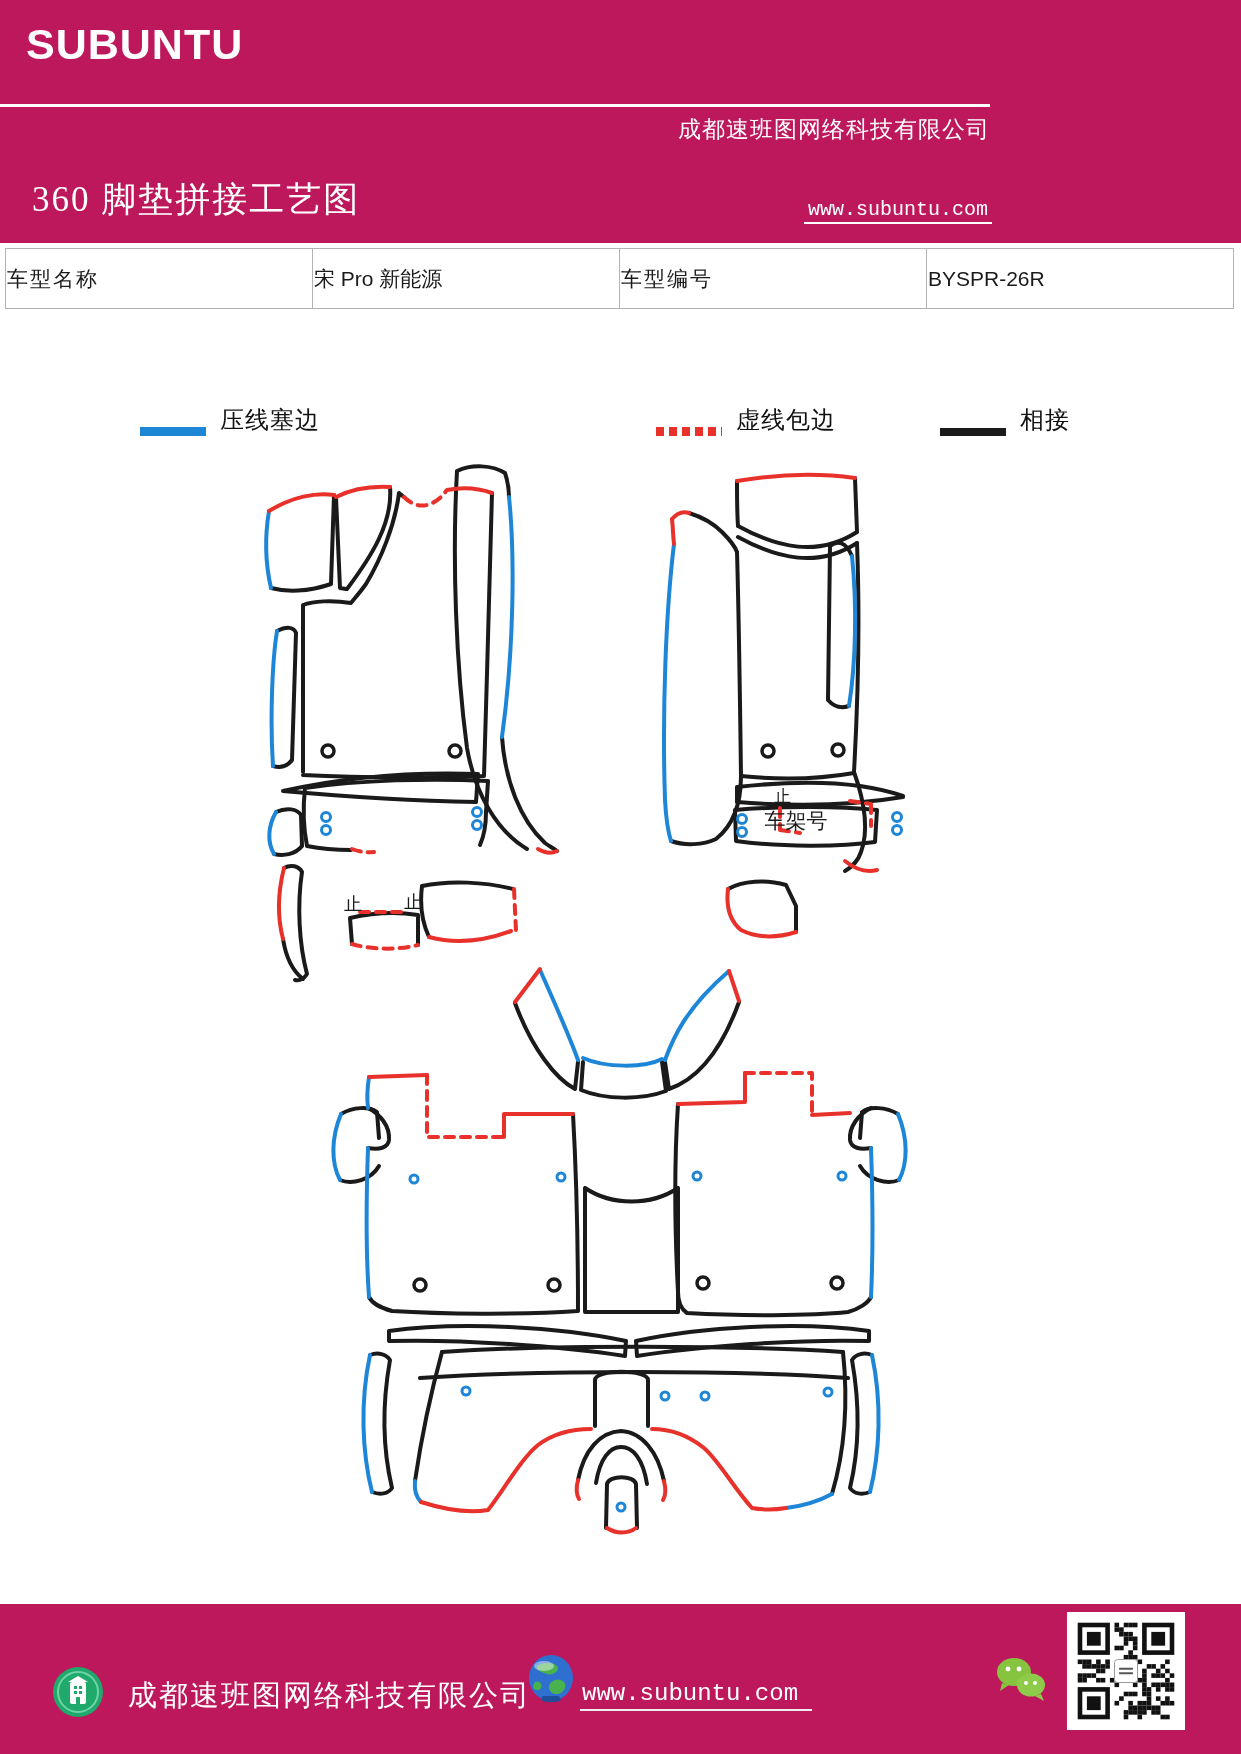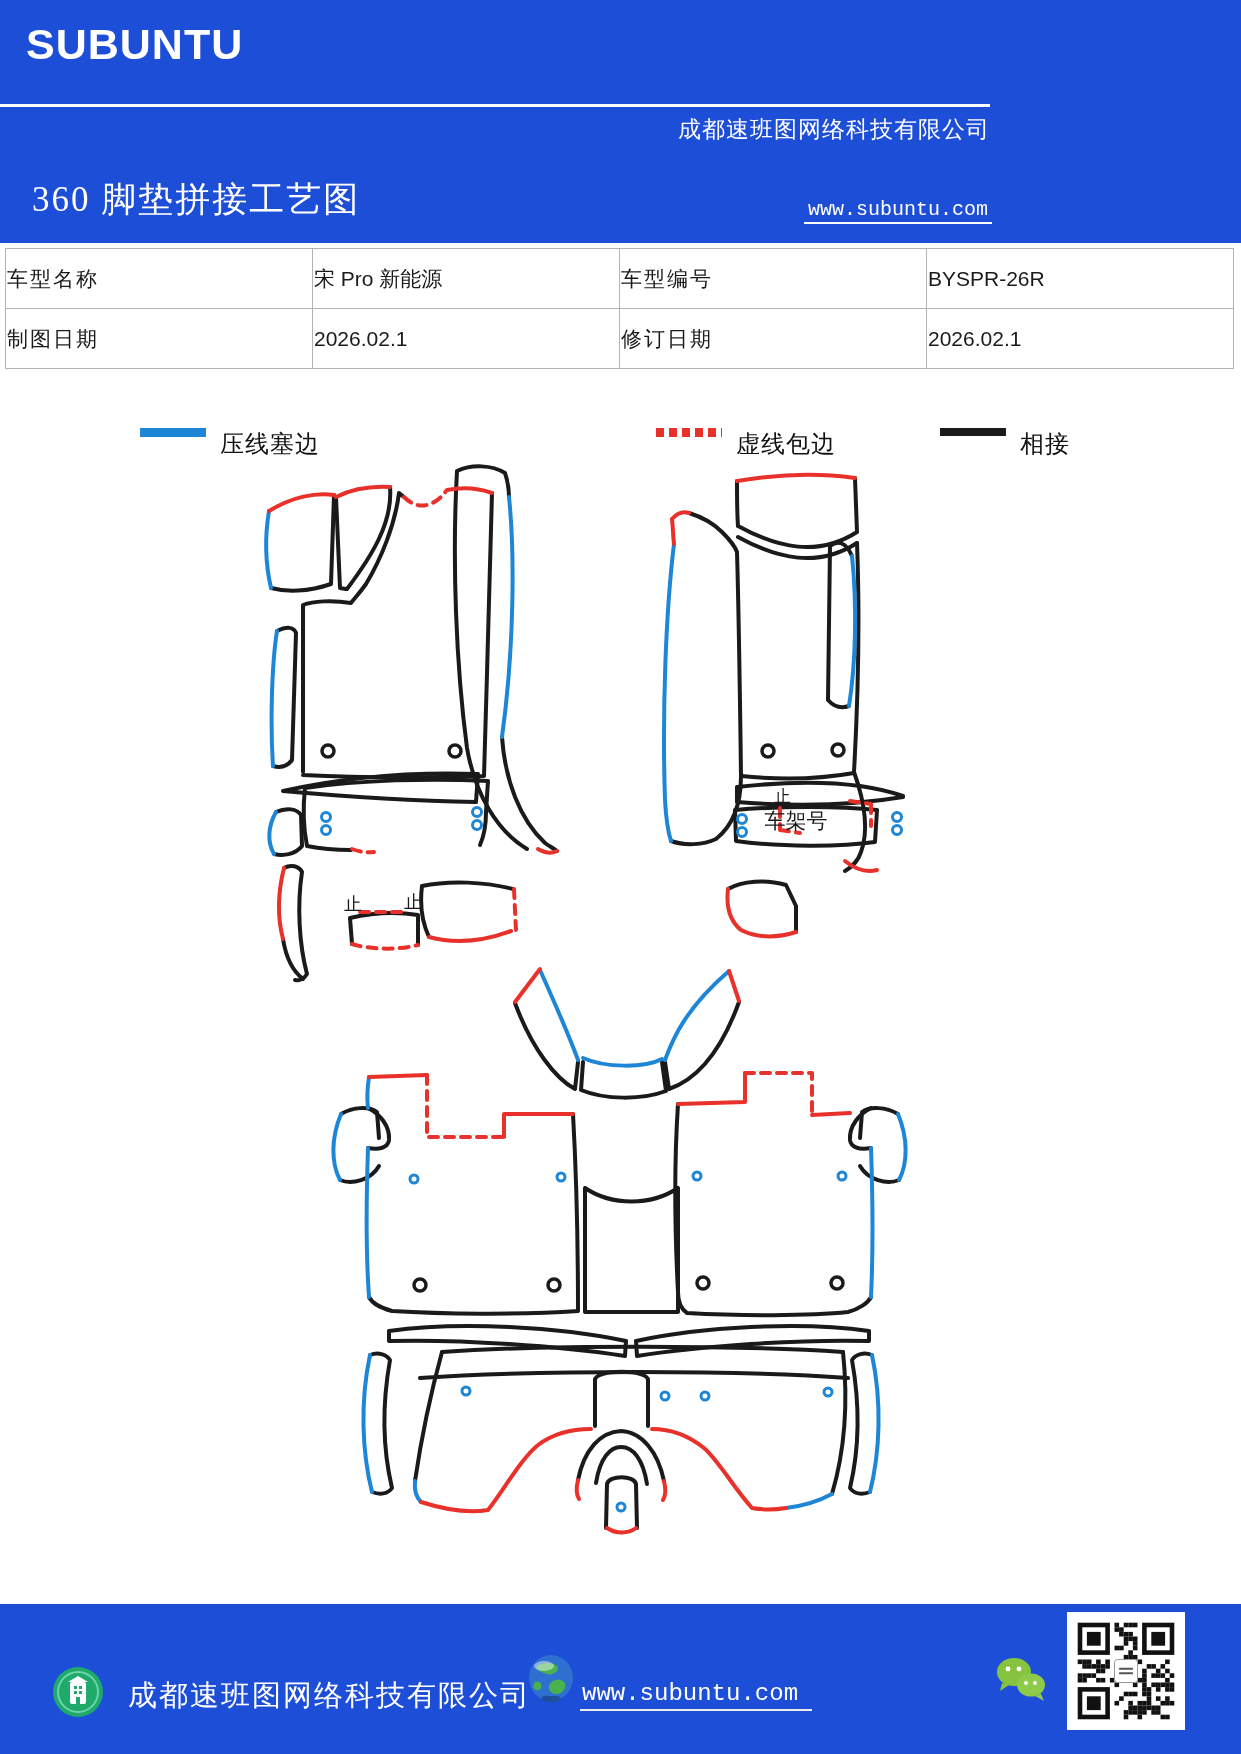--- a/index.html
+++ b/index.html
@@ -1,38 +1,38 @@
 <!DOCTYPE html>
 <html><head>
 <meta charset="utf-8">
 <style>
   html,body{margin:0;padding:0;background:#888;}
   .page{position:relative;width:1241px;height:1754px;background:#ffffff;overflow:hidden;
         font-family:"Liberation Sans",sans-serif;}
   .abs{position:absolute;}
   
-  .band{background:#1d4ed8;}
+  .band{background:#be185d;}
   .hdr{top:0;left:0;width:1241px;height:243px;}
   .ftr{top:1604px;left:0;width:1241px;height:150px;}
   .brand{top:20px;left:26px;color:#fff;font-size:43px;font-weight:800;letter-spacing:1px;}
   .hline{top:104px;left:0;width:990px;height:3px;background:#fff;}
   .hco{top:114px;right:251px;color:#fff;font-size:23px;font-family:"Liberation Serif",serif;letter-spacing:1px;}
   .sop{top:80px;left:1034px;color:#fff;font-size:84px;font-weight:700;letter-spacing:2px;}
   .htitle{top:176px;left:32px;color:#fff;font-size:35px;font-family:Liberation Serif, serif;letter-spacing:2px;}
   .hweb{top:198px;right:249px;color:#fff;font-size:20px;font-family:"Liberation Mono",monospace;
         border-bottom:2px solid #fff;padding:0 4px 1px;text-decoration:none;}
   .hmail{top:228px;right:249px;color:#fff;font-size:20px;font-family:"Liberation Mono",monospace;margin-top:16px;}
   
   .tbl{top:248px;left:5px;width:1229px;border-collapse:collapse;table-layout:fixed;}
   .tbl td{border:1px solid #b3b3b3;height:57px;text-align:left;vertical-align:middle;
           font-size:21px;color:#1a1a1a;}
   .tbl td:nth-child(odd){font-family:"Liberation Serif",serif;letter-spacing:2px;}
   .tbl td:nth-child(even){font-family:"Liberation Sans",sans-serif;}
   
-  .leg{top:396px;height:40px;display:flex;align-items:flex-start;gap:14px;margin-top:32px;}
+  .leg{top:396px;height:40px;display:flex;align-items:flex-end;gap:14px;}
   .sw{display:inline-block;width:66px;height:9px;}
   .leg .lbl{font-size:24px;color:#111;font-family:"Liberation Serif",serif;letter-spacing:1px;}
   .sw-blue{background:#1e86d6;}
   .sw-red{background:#e8312a;}
   .sw-dash{background:repeating-linear-gradient(90deg,#e8312a 0 8px,transparent 8px 13px);}
   .sw-black{background:#1a1a1a;height:8px;}
   
   .fco{top:1676px;left:128px;color:#fff;font-size:29px;font-family:"Liberation Serif",serif;letter-spacing:2px;}
   .fweb{top:1680px;left:580px;color:#fff;font-size:24px;font-family:"Liberation Mono",monospace;
         border-bottom:2px solid #eee;padding:0 14px 2px 2px;text-decoration:none;}
@@ -54,26 +54,20 @@
     <div class="abs hmail">Subuntu2026@163.com</div>
   </div>
 
   <table class="abs tbl">
     <tbody>
         <tr>
       <td>车型名称</td>
       <td>宋 Pro 新能源</td>
       <td>车型编号</td>
       <td>BYSPR-26R</td>
-    </tr>
-    <tr>
-      <td>制图日期</td>
-      <td>2026.02.1</td>
-      <td>修订日期</td>
-      <td>2026.02.1</td>
     </tr>
   </tbody>
     </table>
 
   <div class="abs leg" style="left:140px">
     <span class="sw sw-blue"></span>
     <span class="lbl">压线塞边</span>
   </div>
   <div class="abs leg" style="left:656px">
     <span class="sw sw-dash"></span>

